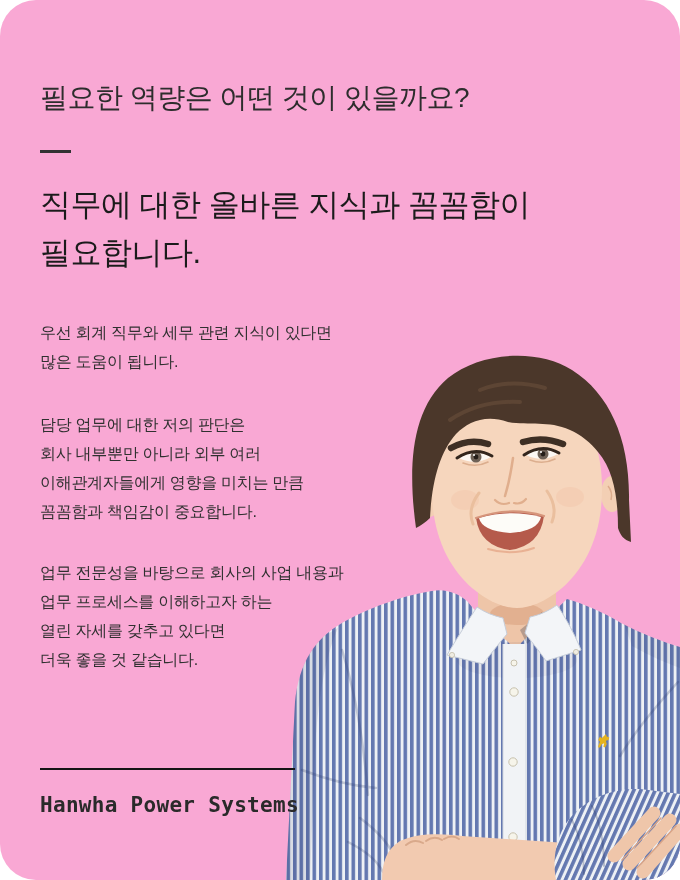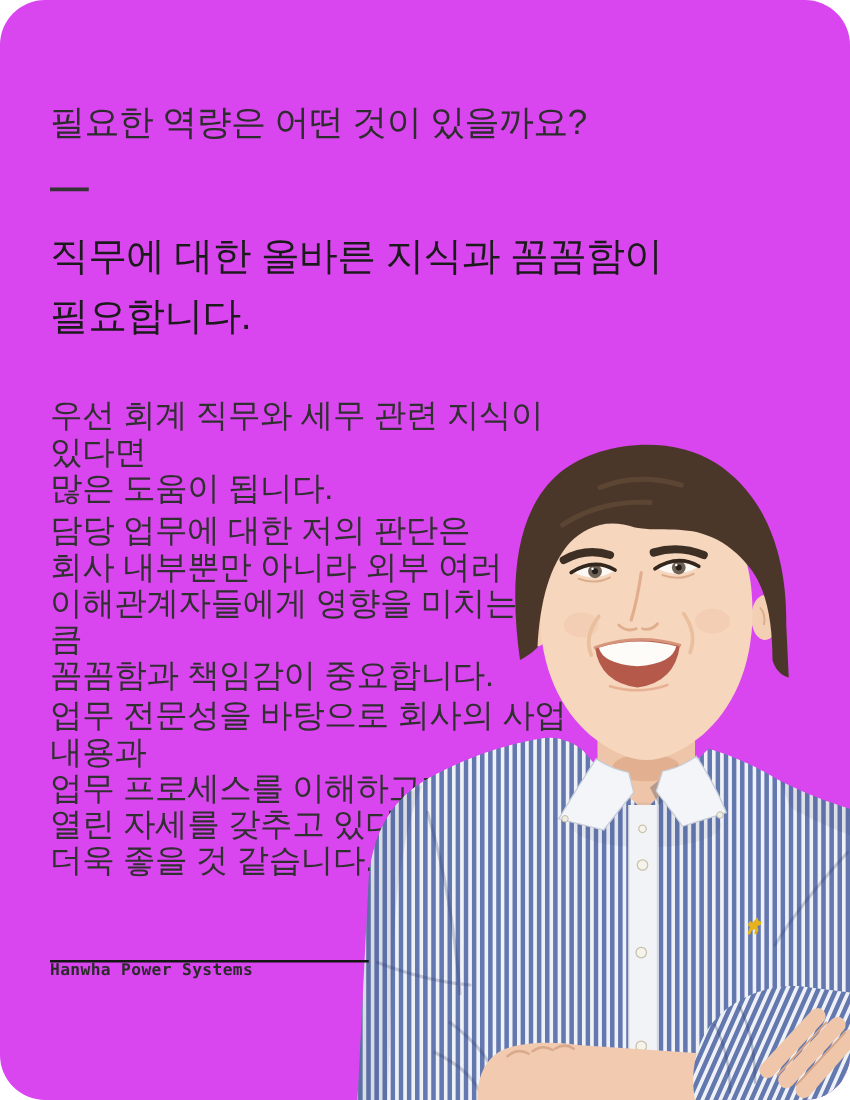--- a/index.html
+++ b/index.html
@@ -1,33 +1,33 @@
 <!DOCTYPE html>
 <html><head>
 <meta charset="utf-8">
 <style>
   html,body{margin:0;padding:0;background:#ffffff;}
   body{width:680px;height:880px;position:relative;overflow:hidden;
        font-family:"Liberation Sans","DejaVu Sans",sans-serif;}
-  .card{position:absolute;inset:0;background:#d946ef;border-radius:36px;overflow:hidden;}
+  .card{position:absolute;inset:0;background:#f9a8d4;border-radius:36px;overflow:hidden;}
   .question{position:absolute;left:40px;top:80px;width:520px;
             font-size:28px;font-weight:500;line-height:1.3;color:#2d2d2d;letter-spacing:-0.5px;}
   .dash{position:absolute;left:40px;top:150px;width:31px;height:3px;background:#333;}
   .headline{position:absolute;left:40px;top:181px;width:540px;
             font-size:31px;font-weight:400;line-height:48px;color:#1b1b1b;
             white-space:pre-line;letter-spacing:-0.5px;}
-  .para{position:absolute;left:40px;width:420px;font-size:26px;line-height:29px;
+  .para{position:absolute;left:40px;width:420px;font-size:16px;line-height:29px;
         color:#303030;white-space:pre-line;letter-spacing:-0.3px;}
   .para.p0{top:318px;}
   .para.p1{top:410px;}
   .para.p2{top:558px;}
   .rule{position:absolute;left:40px;top:768px;width:255px;height:2px;background:#151515;}
-  .brand{position:absolute;left:40px;top:769px;
+  .brand{position:absolute;left:40px;top:793px;
          font-family:"DejaVu Sans Mono","Liberation Mono",monospace;
-         font-weight:700;font-size:13px;letter-spacing:0.3px;color:#2a2a2a;}
+         font-weight:700;font-size:21px;letter-spacing:0.3px;color:#2a2a2a;}
   .portrait{position:absolute;left:280px;top:350px;width:400px;height:530px;}
 </style>
 </head>
 <body>
 
 <div class="card">
 
   <div class="question">필요한 역량은 어떤 것이 있을까요?</div>
   <div class="dash"></div>
   <div class="headline">직무에 대한 올바른 지식과 꼼꼼함이

